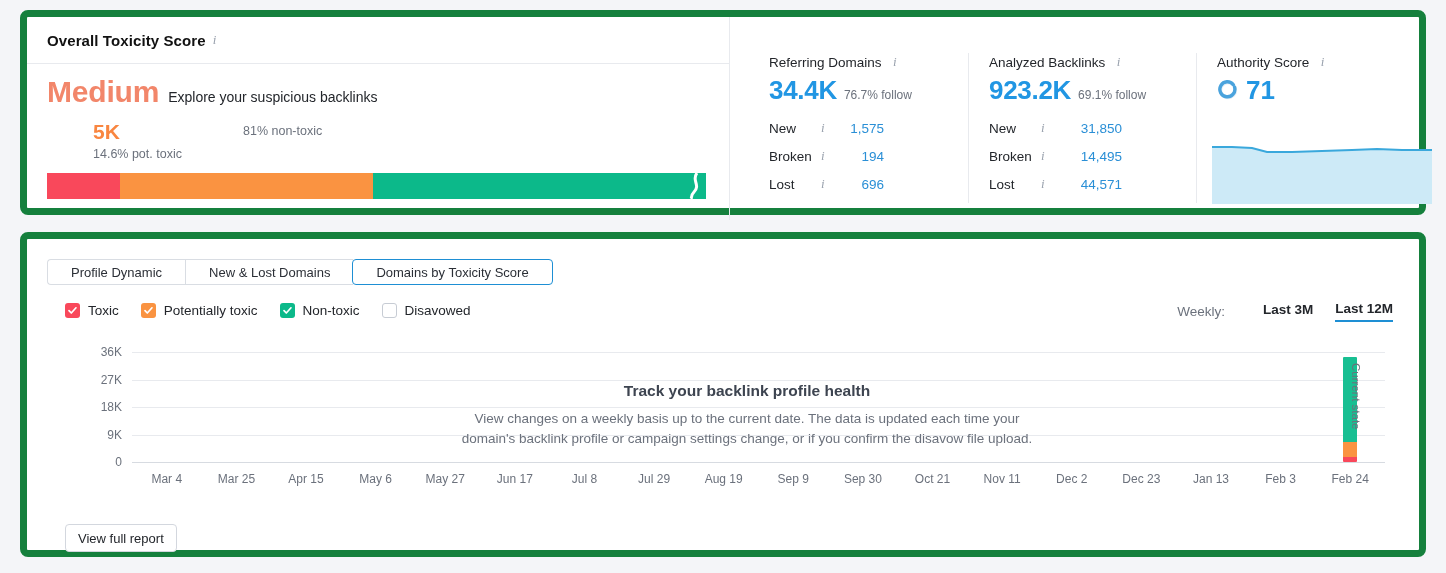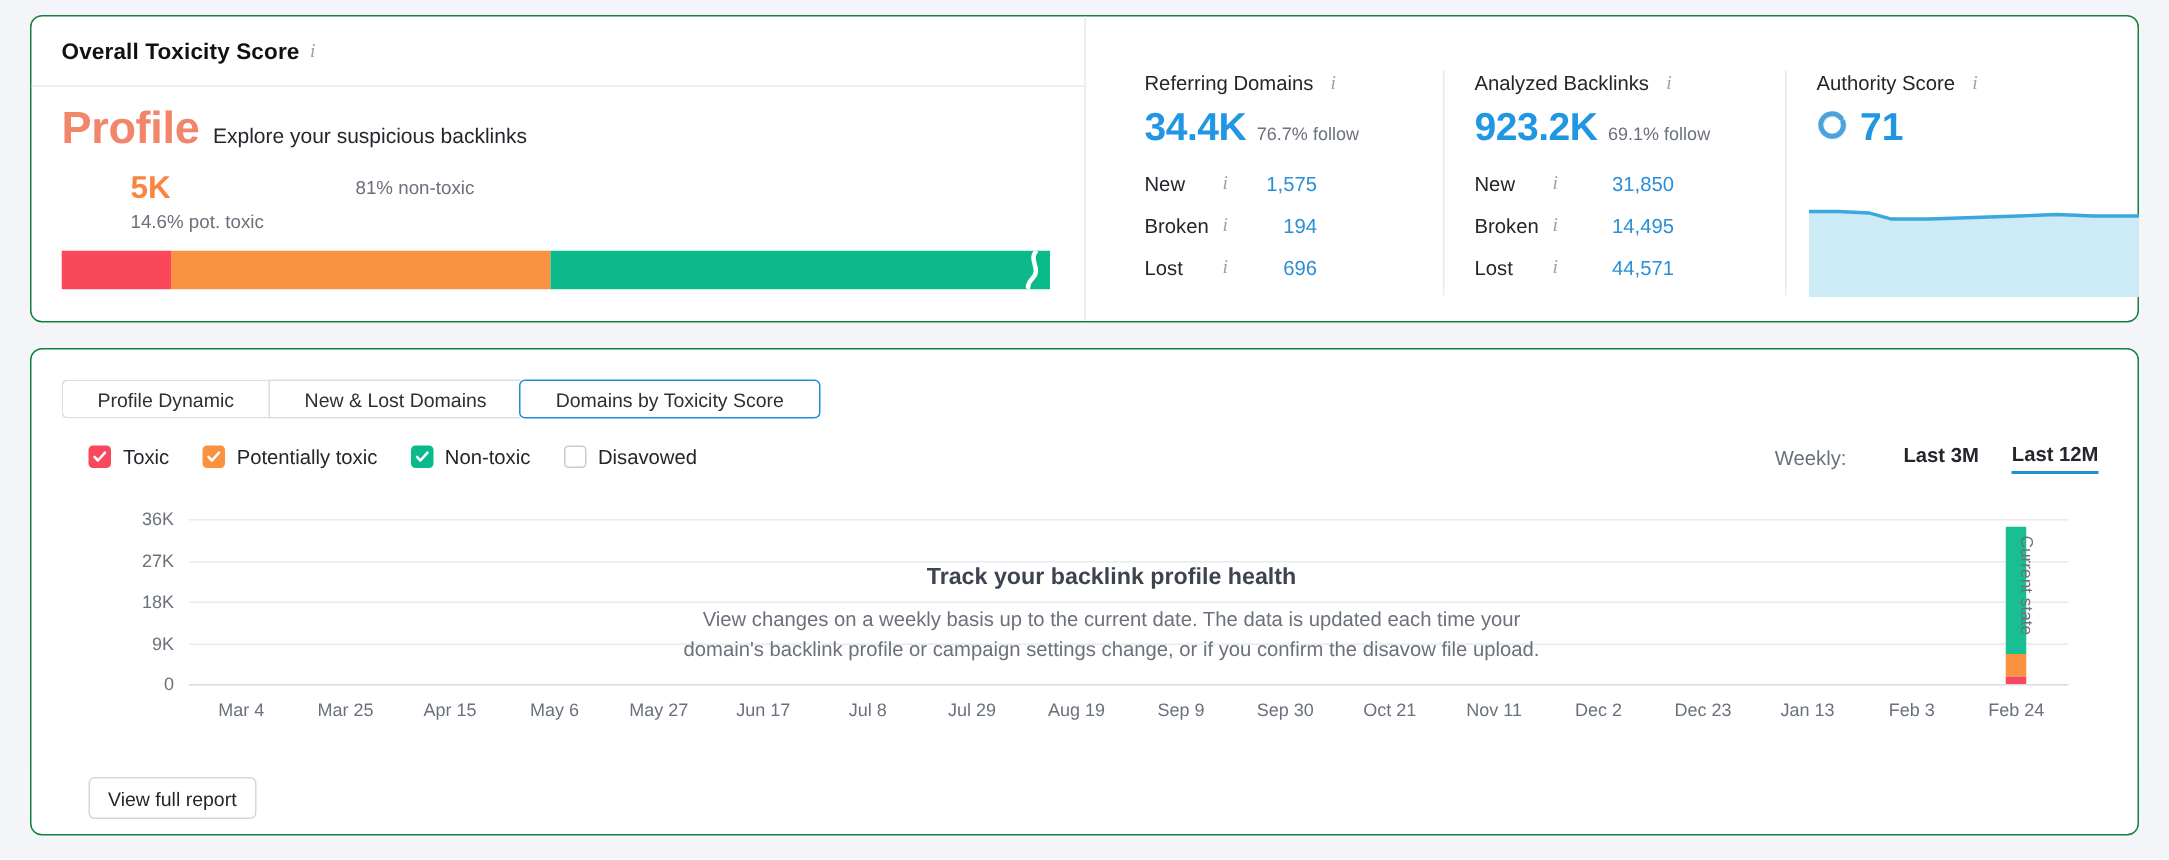--- a/index.html
+++ b/index.html
@@ -17,21 +17,21 @@
   .page {
     position: relative;
     width: 1446px;
     height: 573px;
   }
 
   
   .card {
     position: absolute;
     background: #ffffff;
-    border: 1px solid #15803d;
+    border: 7px solid #15803d;
     border-radius: 8px;
     box-sizing: border-box;
   }
   #top-card {
     left: 20px;
     top: 10px;
     width: 1406px;
     height: 205px;
   }
   #bottom-card {
@@ -425,21 +425,21 @@
   <div class="card" id="top-card">
 
     <div class="tox-panel">
       <div class="tox-head">
         <span class="tox-head-title">Overall Toxicity Score</span>
         <span class="info-icon">i</span>
       </div>
 
       <div class="tox-body">
         <div class="tox-level-row">
-          <span class="tox-level">Profile</span>
+          <span class="tox-level">Medium</span>
           <span class="tox-sub">Explore your suspicious backlinks</span>
         </div>
 
         <div class="tox-stats">
           <div class="tox-stat s2">
             <span class="tox-stat-value">5K</span>
             <span class="tox-stat-label">14.6% pot. toxic</span>
           </div>
           <div class="tox-stat s3">
             <span class="tox-stat-label">81% non-toxic</span>

